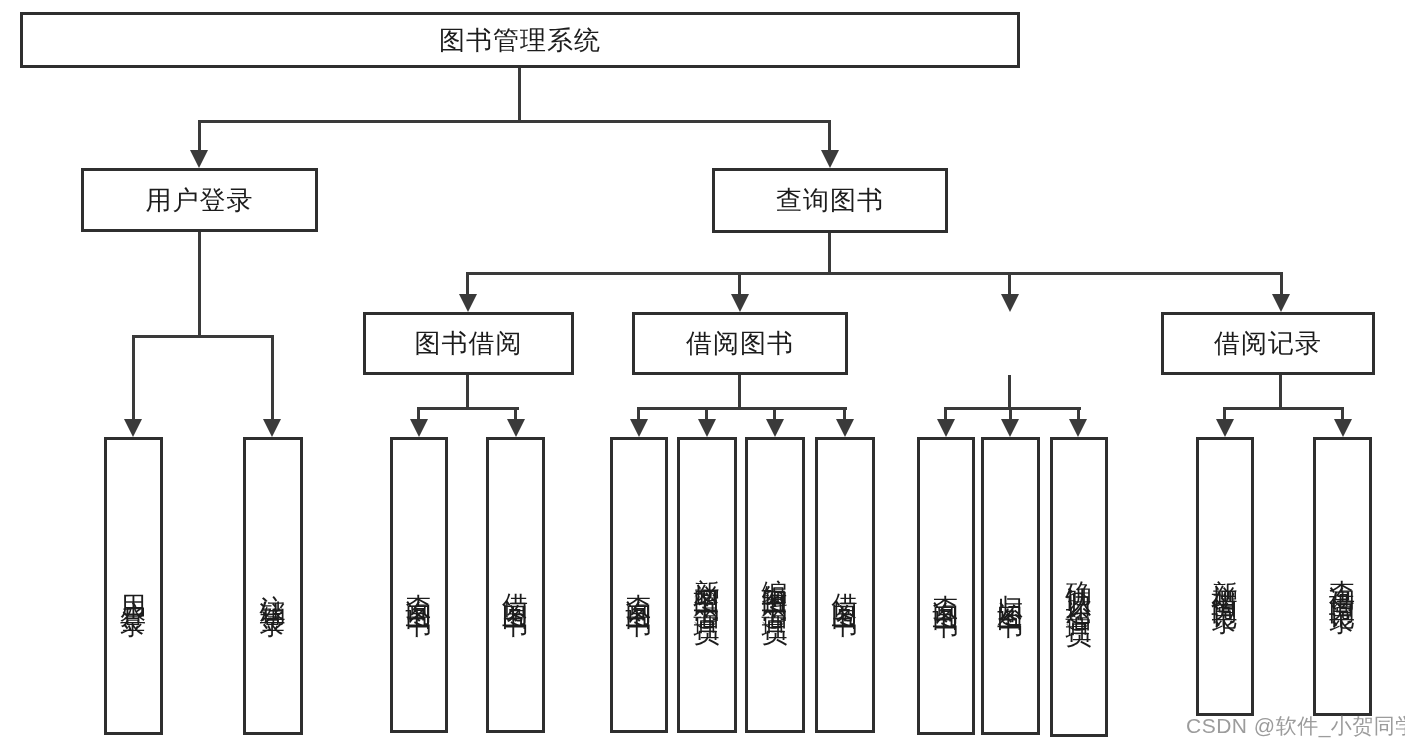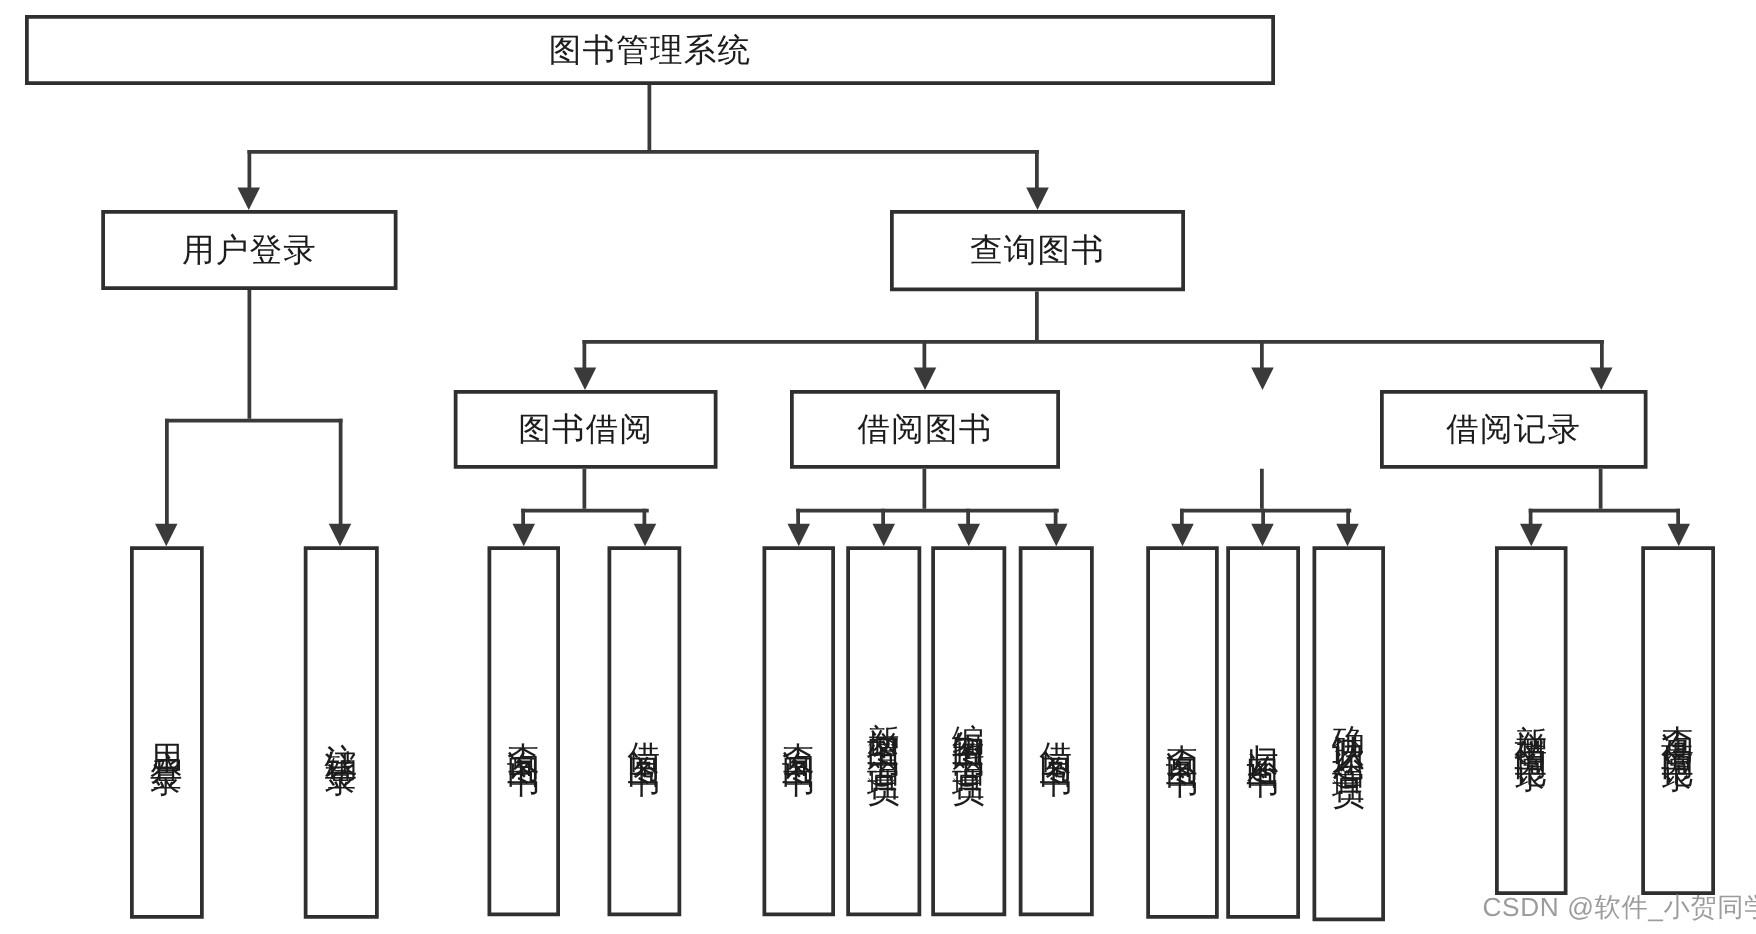--- a/index.html
+++ b/index.html
@@ -68,21 +68,21 @@
   <div class="box h" style="left:712px;top:168px;width:236px;height:65px">
     <span>查询图书</span>
   </div>
 
   <div class="box h" style="left:363px;top:312px;width:211px;height:63px">
     <span>图书借阅</span>
   </div>
   <div class="box h" style="left:632px;top:312px;width:216px;height:63px">
     <span>借阅图书</span>
   </div>
-  <div class="box h" style="left:1104px;top:312px;width:214px;height:63px">
+  <div class="box h" style="left:1161px;top:312px;width:214px;height:63px">
     <span>借阅记录</span>
   </div>
 
   <div class="box v" style="left:104px;top:437px;width:59px;height:298px">
     <span>用户登录</span>
   </div>
   <div class="box v" style="left:243px;top:437px;width:60px;height:298px">
     <span>注销登录</span>
   </div>
 

